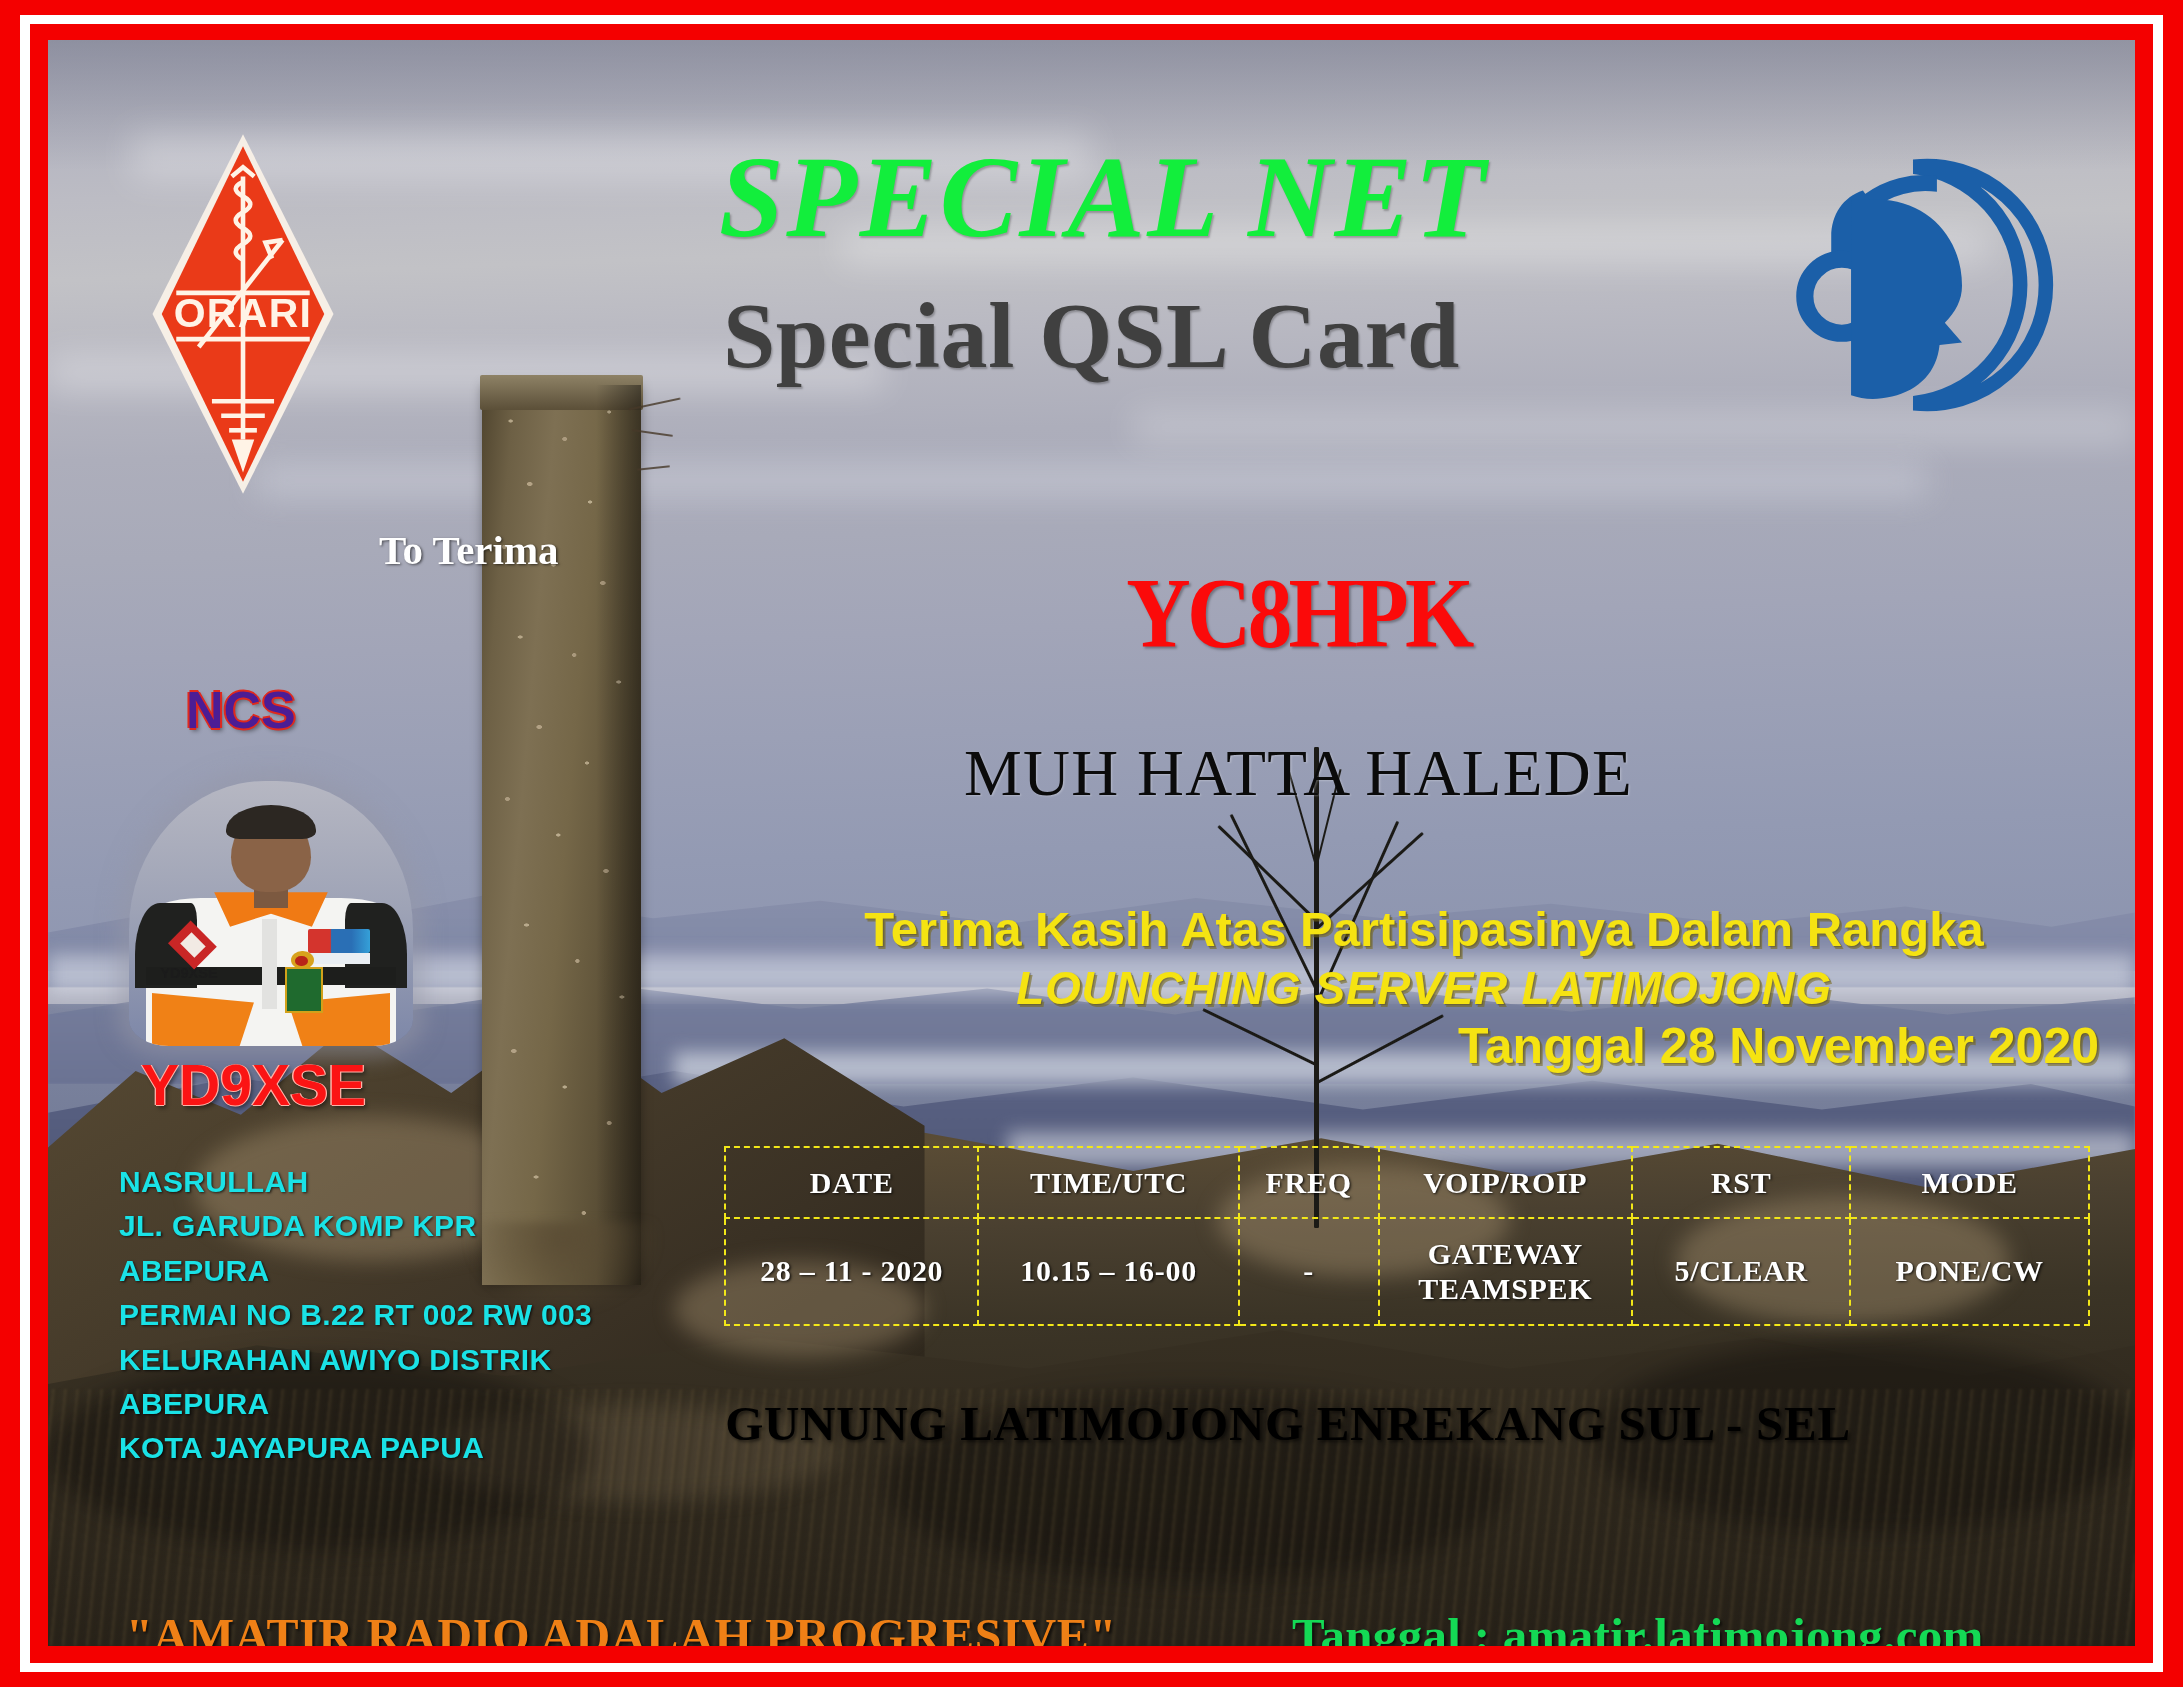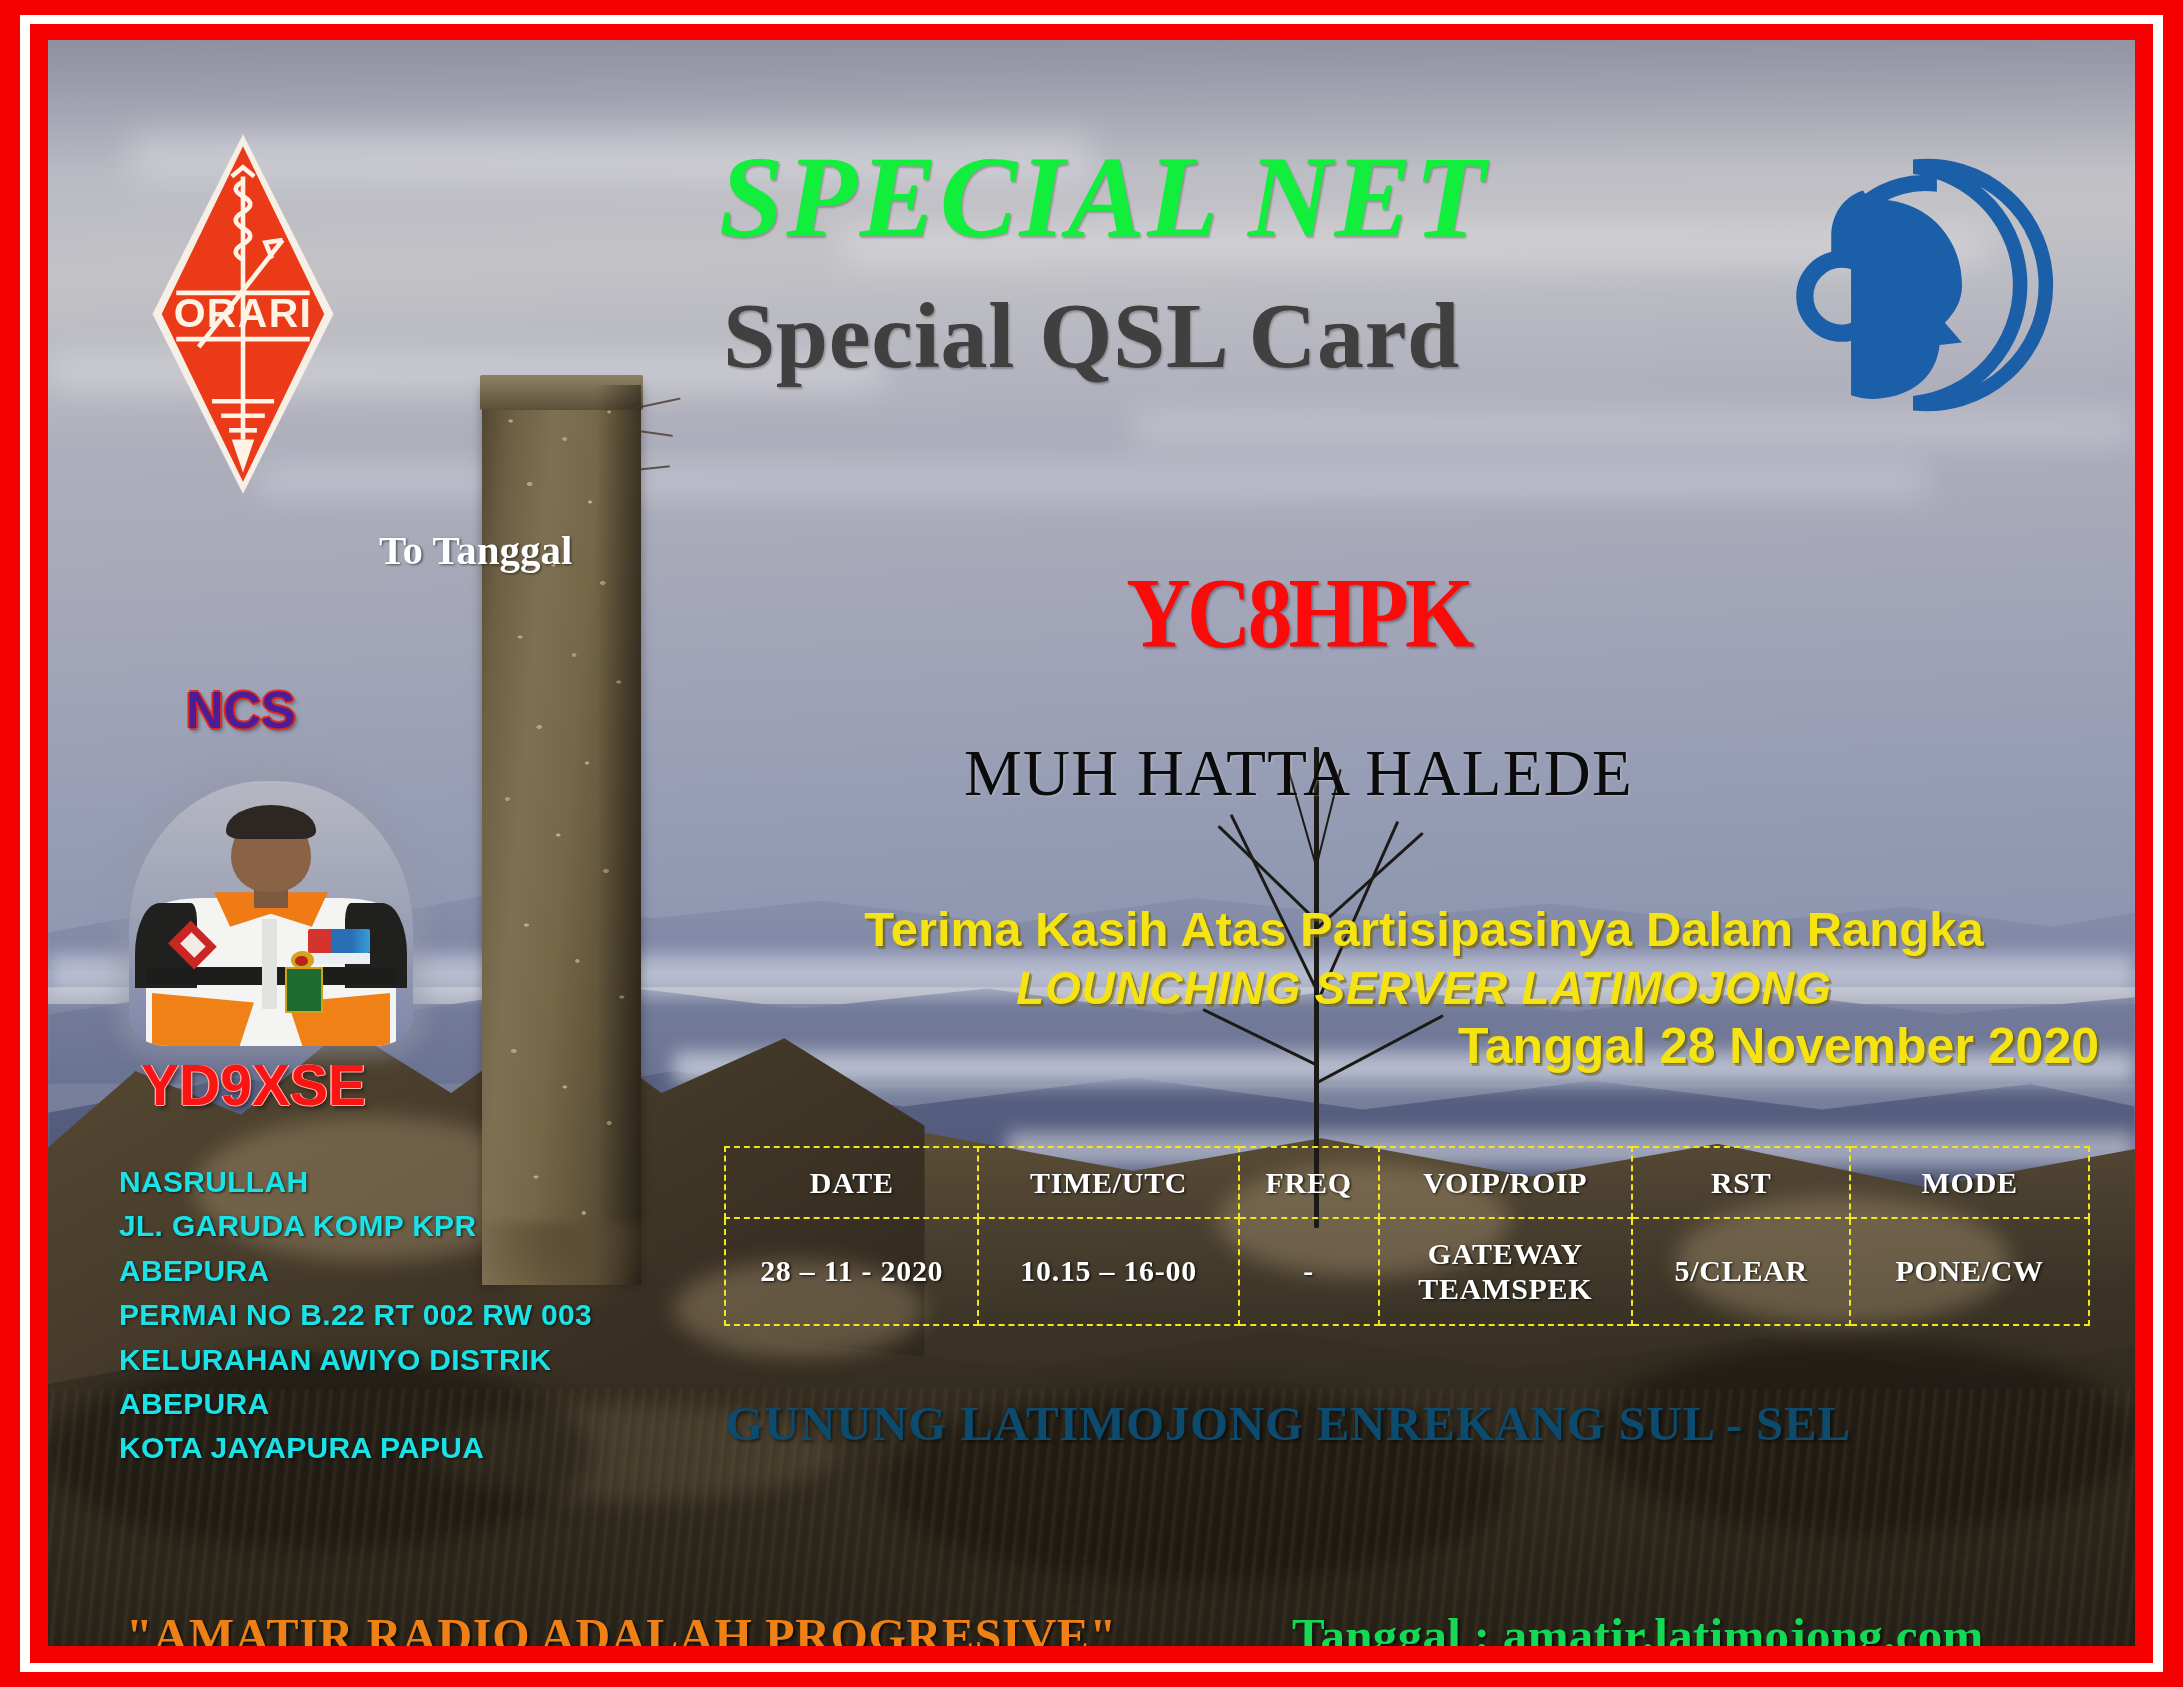--- a/index.html
+++ b/index.html
@@ -202,21 +202,21 @@
             border-collapse:collapse;table-layout:fixed;}
   #logtable td{border:2px dashed #f2e718;color:#ffffff;text-align:center;vertical-align:middle;
     font-family:"Liberation Serif",serif;font-weight:bold;font-size:29px;letter-spacing:0.7px;
     text-shadow:1.3px 1.3px 2.6px rgba(0,0,0,.8);padding:0;}
   #logtable tr.hdr td{height:69px;font-size:30px;}
   #logtable tr.val td{height:105px;font-size:30px;line-height:1.15;}
   .col-date{width:18.6%;} .col-time{width:19.1%;} .col-freq{width:10.2%;}
   .col-voip{width:18.6%;} .col-rst{width:16.0%;} .col-mode{width:17.5%;}
 
   .location{position:absolute;left:595px;width:1290px;top:1355px;text-align:center;
-    font-family:"Liberation Serif",serif;font-weight:bold;font-size:49px;color:#0c4a6e;
+    font-family:"Liberation Serif",serif;font-weight:bold;font-size:49px;color:#000000;
     letter-spacing:0.7px;text-shadow:2px 2px 3.3px rgba(0,0,0,.55);}
 
   
   .slogan{position:absolute;left:78px;top:1568px;
     font-family:"Liberation Serif",serif;font-weight:bold;font-size:48px;color:#ef8016;
     letter-spacing:0.7px;text-shadow:2px 2px 2.6px rgba(0,0,0,.6);}
   .addr-line{position:absolute;left:1244px;top:1567px;
     font-family:"Liberation Serif",serif;font-weight:bold;font-size:49px;color:#14d955;
     letter-spacing:0.3px;text-shadow:2px 2px 2.6px rgba(0,0,0,.6);}
 
@@ -340,21 +340,21 @@
       <div class="op-id"></div>
       <div class="op-neck"></div>
       <div class="op-head"></div>
       <div class="op-hair"></div>
       <div class="op-tag">YD9XSE</div>
     </div>
 
     <div class="title-net">SPECIAL NET</div>
     <div class="title-qsl">Special QSL Card</div>
 
-    <div class="to-station">To Tanggal</div>
+    <div class="to-station">To Terima</div>
 
     <div class="callsign">YC8HPK</div>
     <div class="opname">MUH HATTA HALEDE</div>
 
     <div class="ncs-label">NCS</div>
     <div class="ncs-call">YD9XSE</div>
 
     <div class="thanks">
       <div>Terima Kasih Atas Partisipasinya Dalam Rangka</div>
       <div class="ev">LOUNCHING SERVER LATIMOJONG</div>

